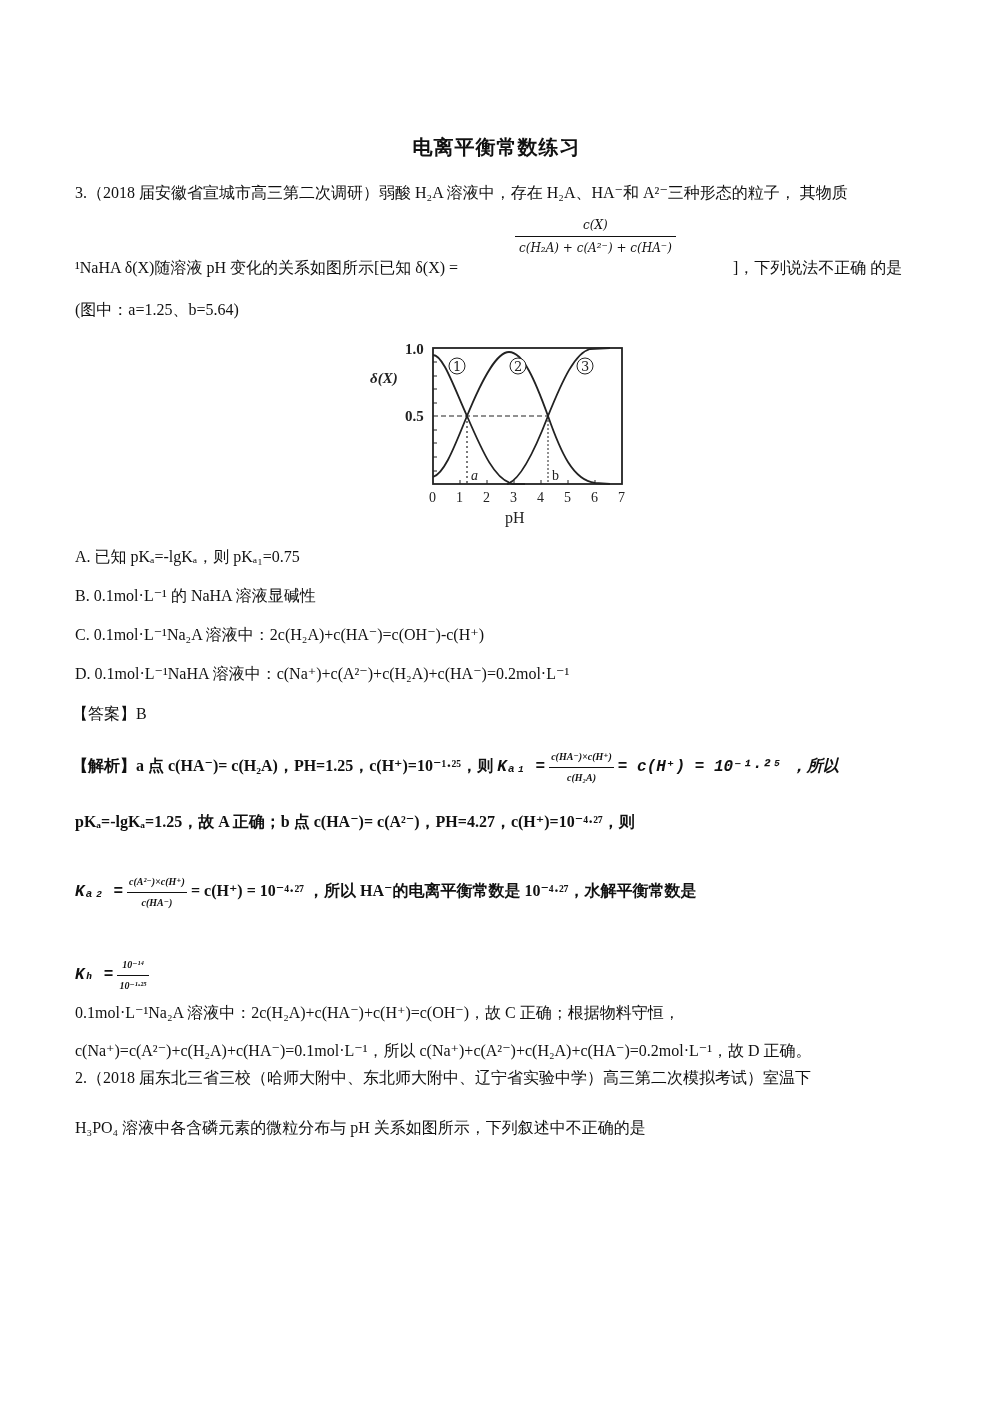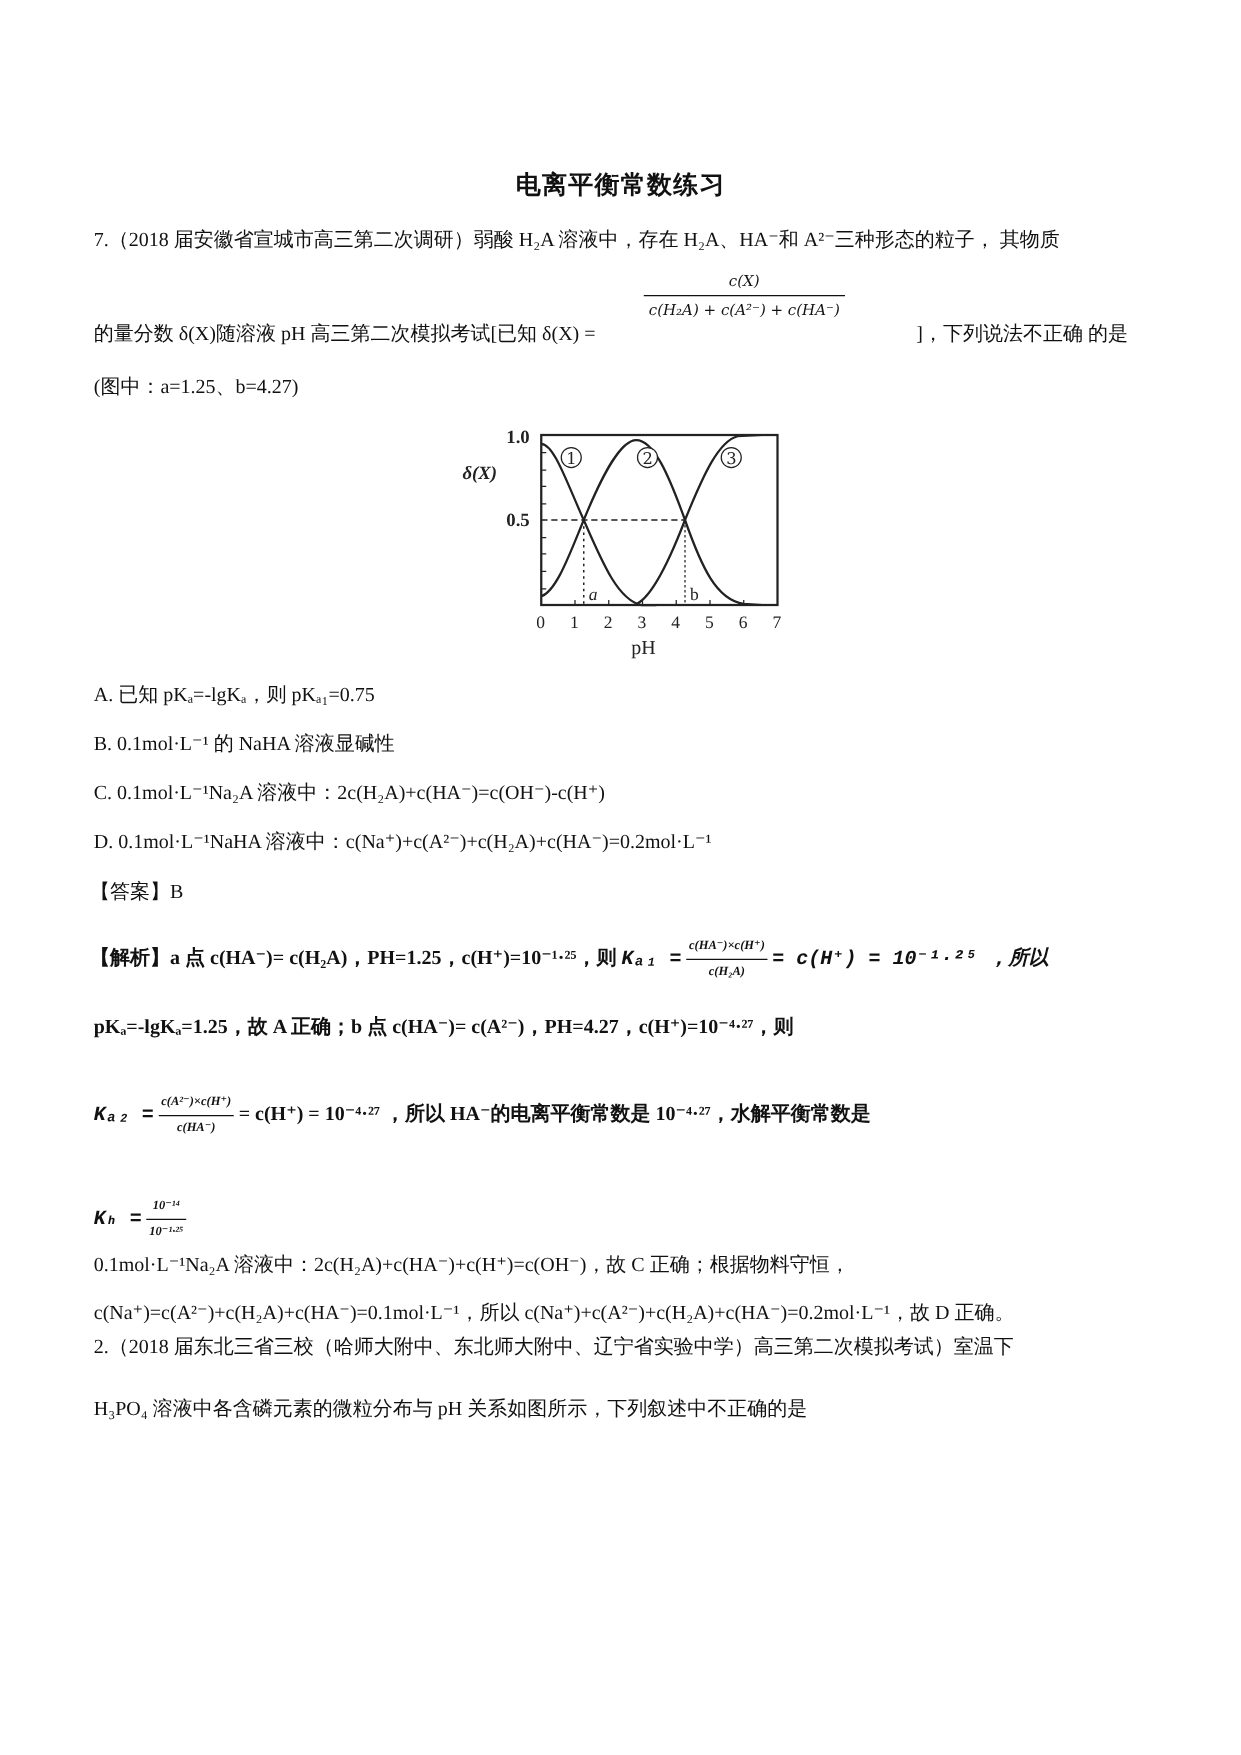--- a/index.html
+++ b/index.html
@@ -17,32 +17,32 @@
   .bigfrac .num { display:block; border-bottom:1px solid #111; padding:0 4px 4px; }
   .bigfrac .den { display:block; padding:4px 4px 0; }
   .smallfrac { font-size:10px; font-style:italic; font-weight:bold; }
   .chart { position:absolute; left:365px; top:335px; width:270px; height:195px; }
 </style>
 </head>
 <body>
 
 <div class="title">电离平衡常数练习</div>
 
-<div class="line" style="top:183px">7.（2018 届安徽省宣城市高三第二次调研）弱酸 H₂A 溶液中，存在 H₂A、HA⁻和 A²⁻三种形态的粒子，  其物质</div>
+<div class="line" style="top:183px">3.（2018 届安徽省宣城市高三第二次调研）弱酸 H₂A 溶液中，存在 H₂A、HA⁻和 A²⁻三种形态的粒子，  其物质</div>
 
 <div class="line" style="top:258px">
-  <span>的量分数 δ(X)随溶液 pH 高三第二次模拟考试[已知 δ(X) =</span>
+  <span>¹NaHA δ(X)随溶液 pH 变化的关系如图所示[已知 δ(X) =</span>
 </div>
 <div class="bigfrac">
   <span class="num">c(X)</span>
   <span class="den">c(H₂A) + c(A²⁻) + c(HA⁻)</span>
 </div>
 <div class="line" style="left:733px; top:258px">]，下列说法不正确 的是</div>
 
-<div class="line" style="top:300px">(图中：a=1.25、b=4.27)</div>
+<div class="line" style="top:300px">(图中：a=1.25、b=5.64)</div>
 
 <div class="chart">
   <svg width="270" height="195" viewBox="0 0 270 195">
 
     <rect x="68" y="13" width="189" height="136" fill="none" stroke="#222" stroke-width="1.8"></rect>
 
     <g stroke="#222" stroke-width="1">
       <line x1="68" y1="27" x2="72" y2="27"></line>
         <line x1="68" y1="41" x2="72" y2="41"></line>
       <line x1="68" y1="54" x2="72" y2="54"></line>

